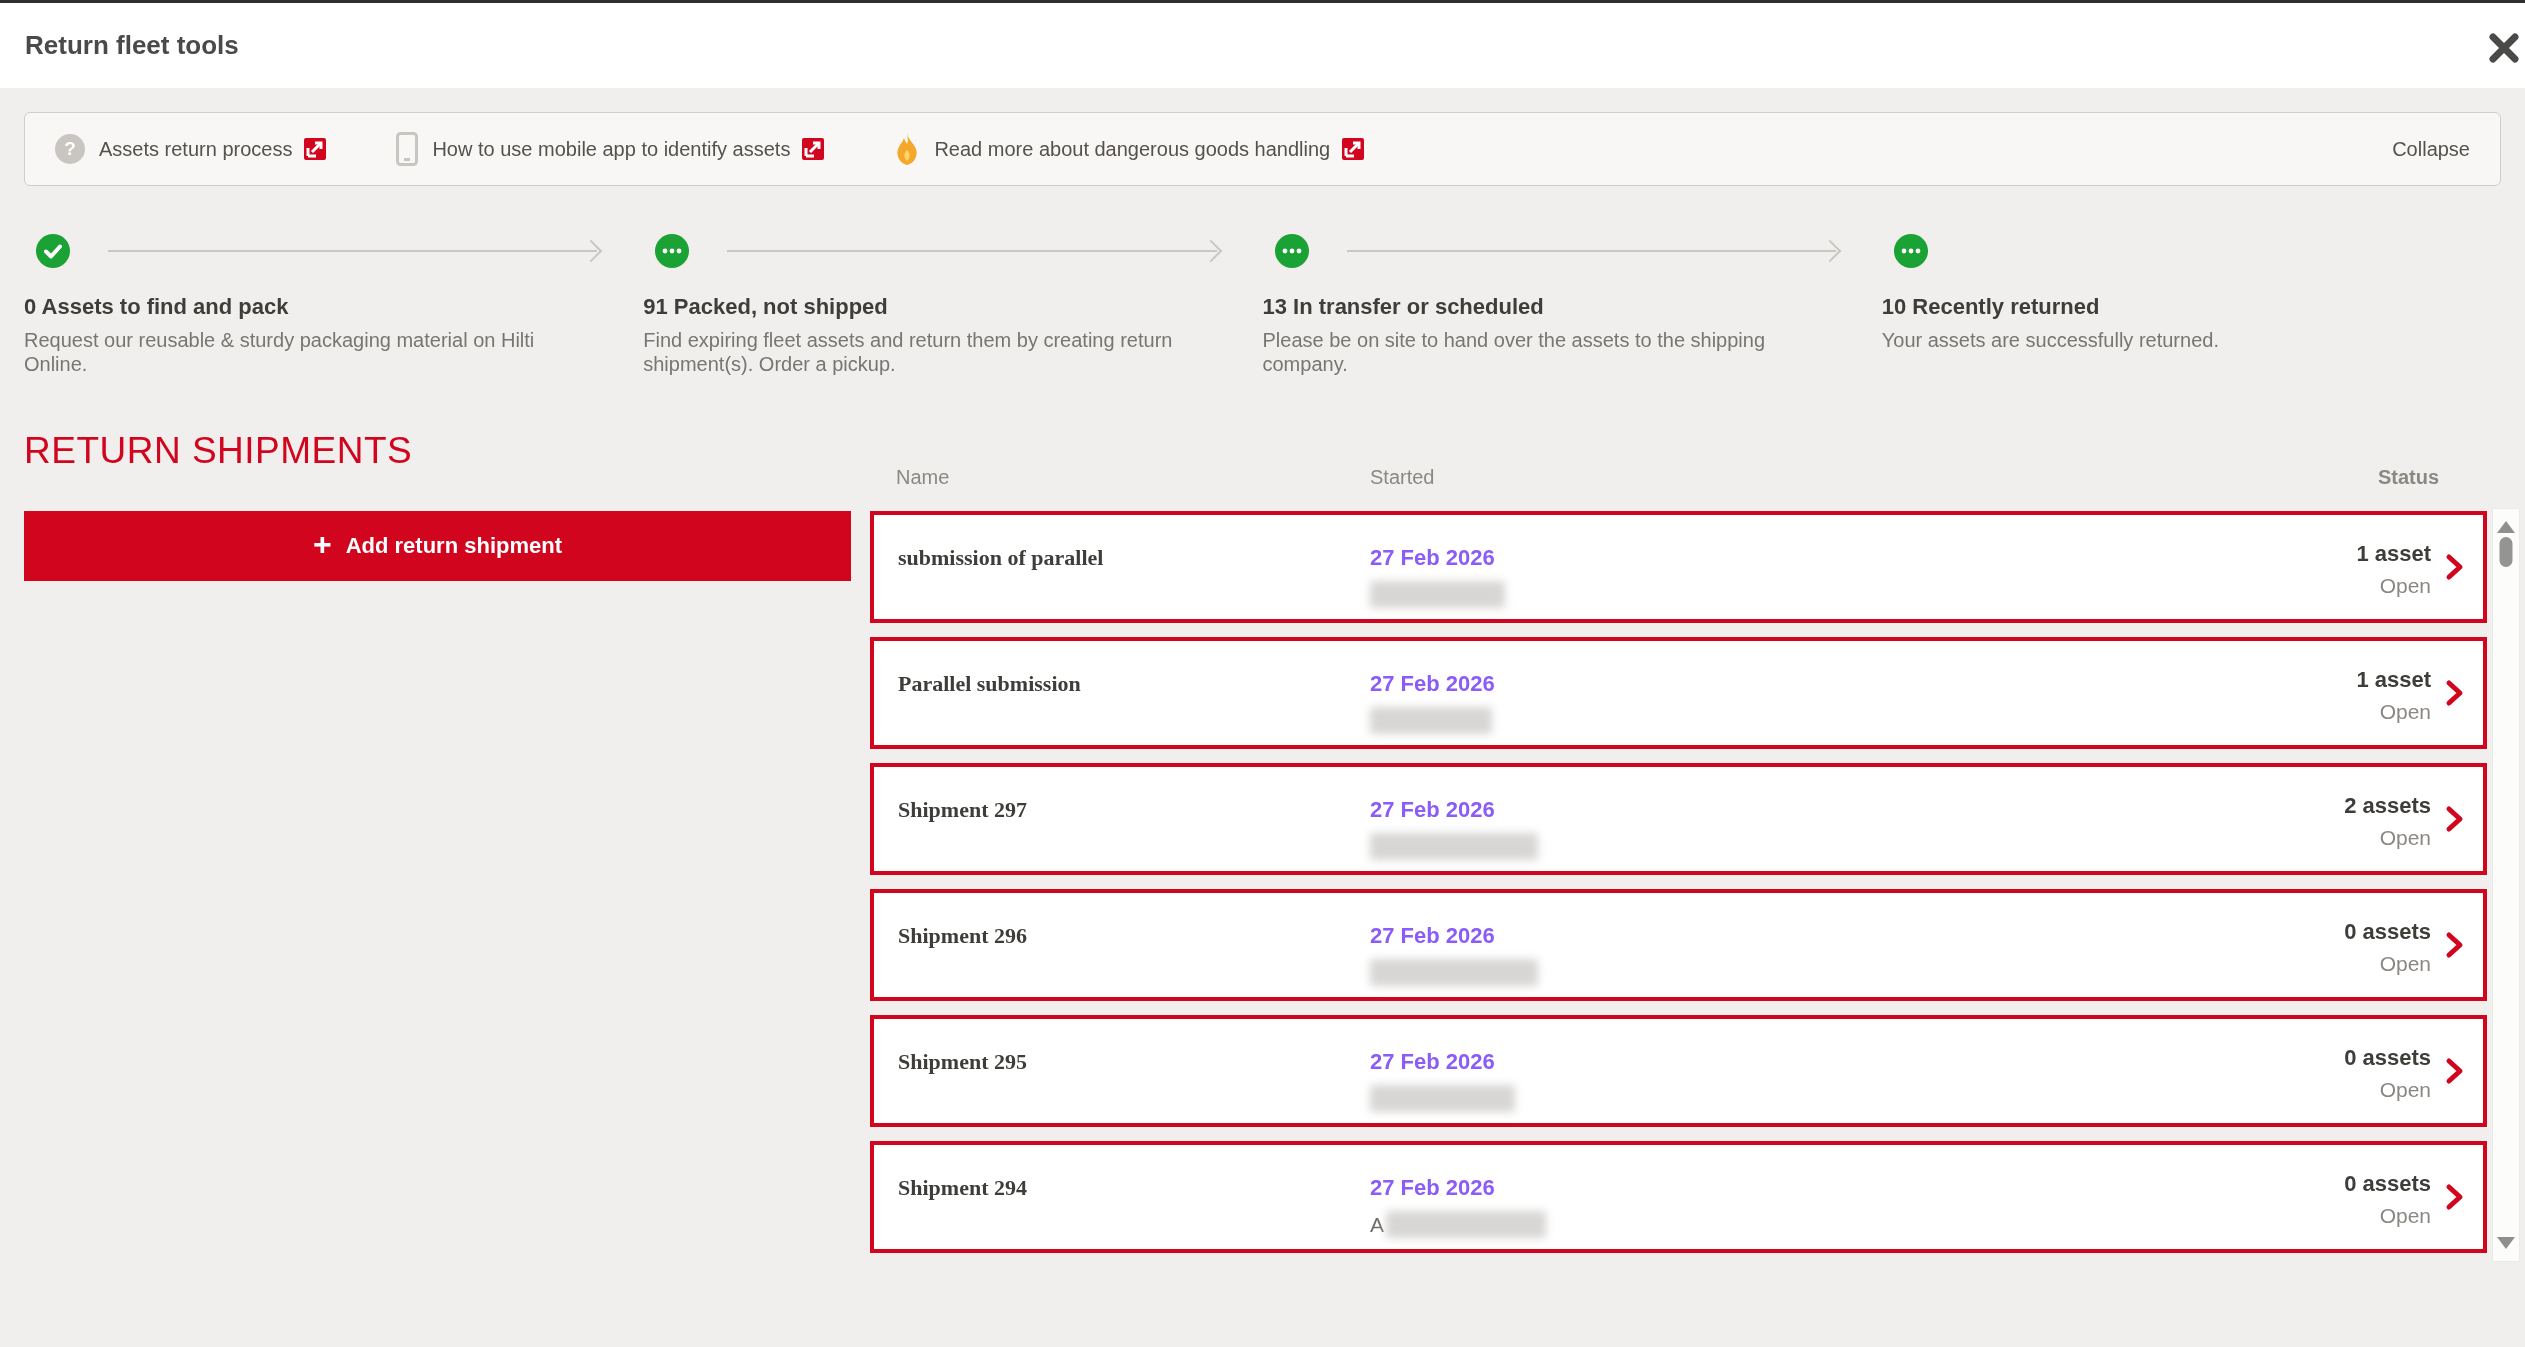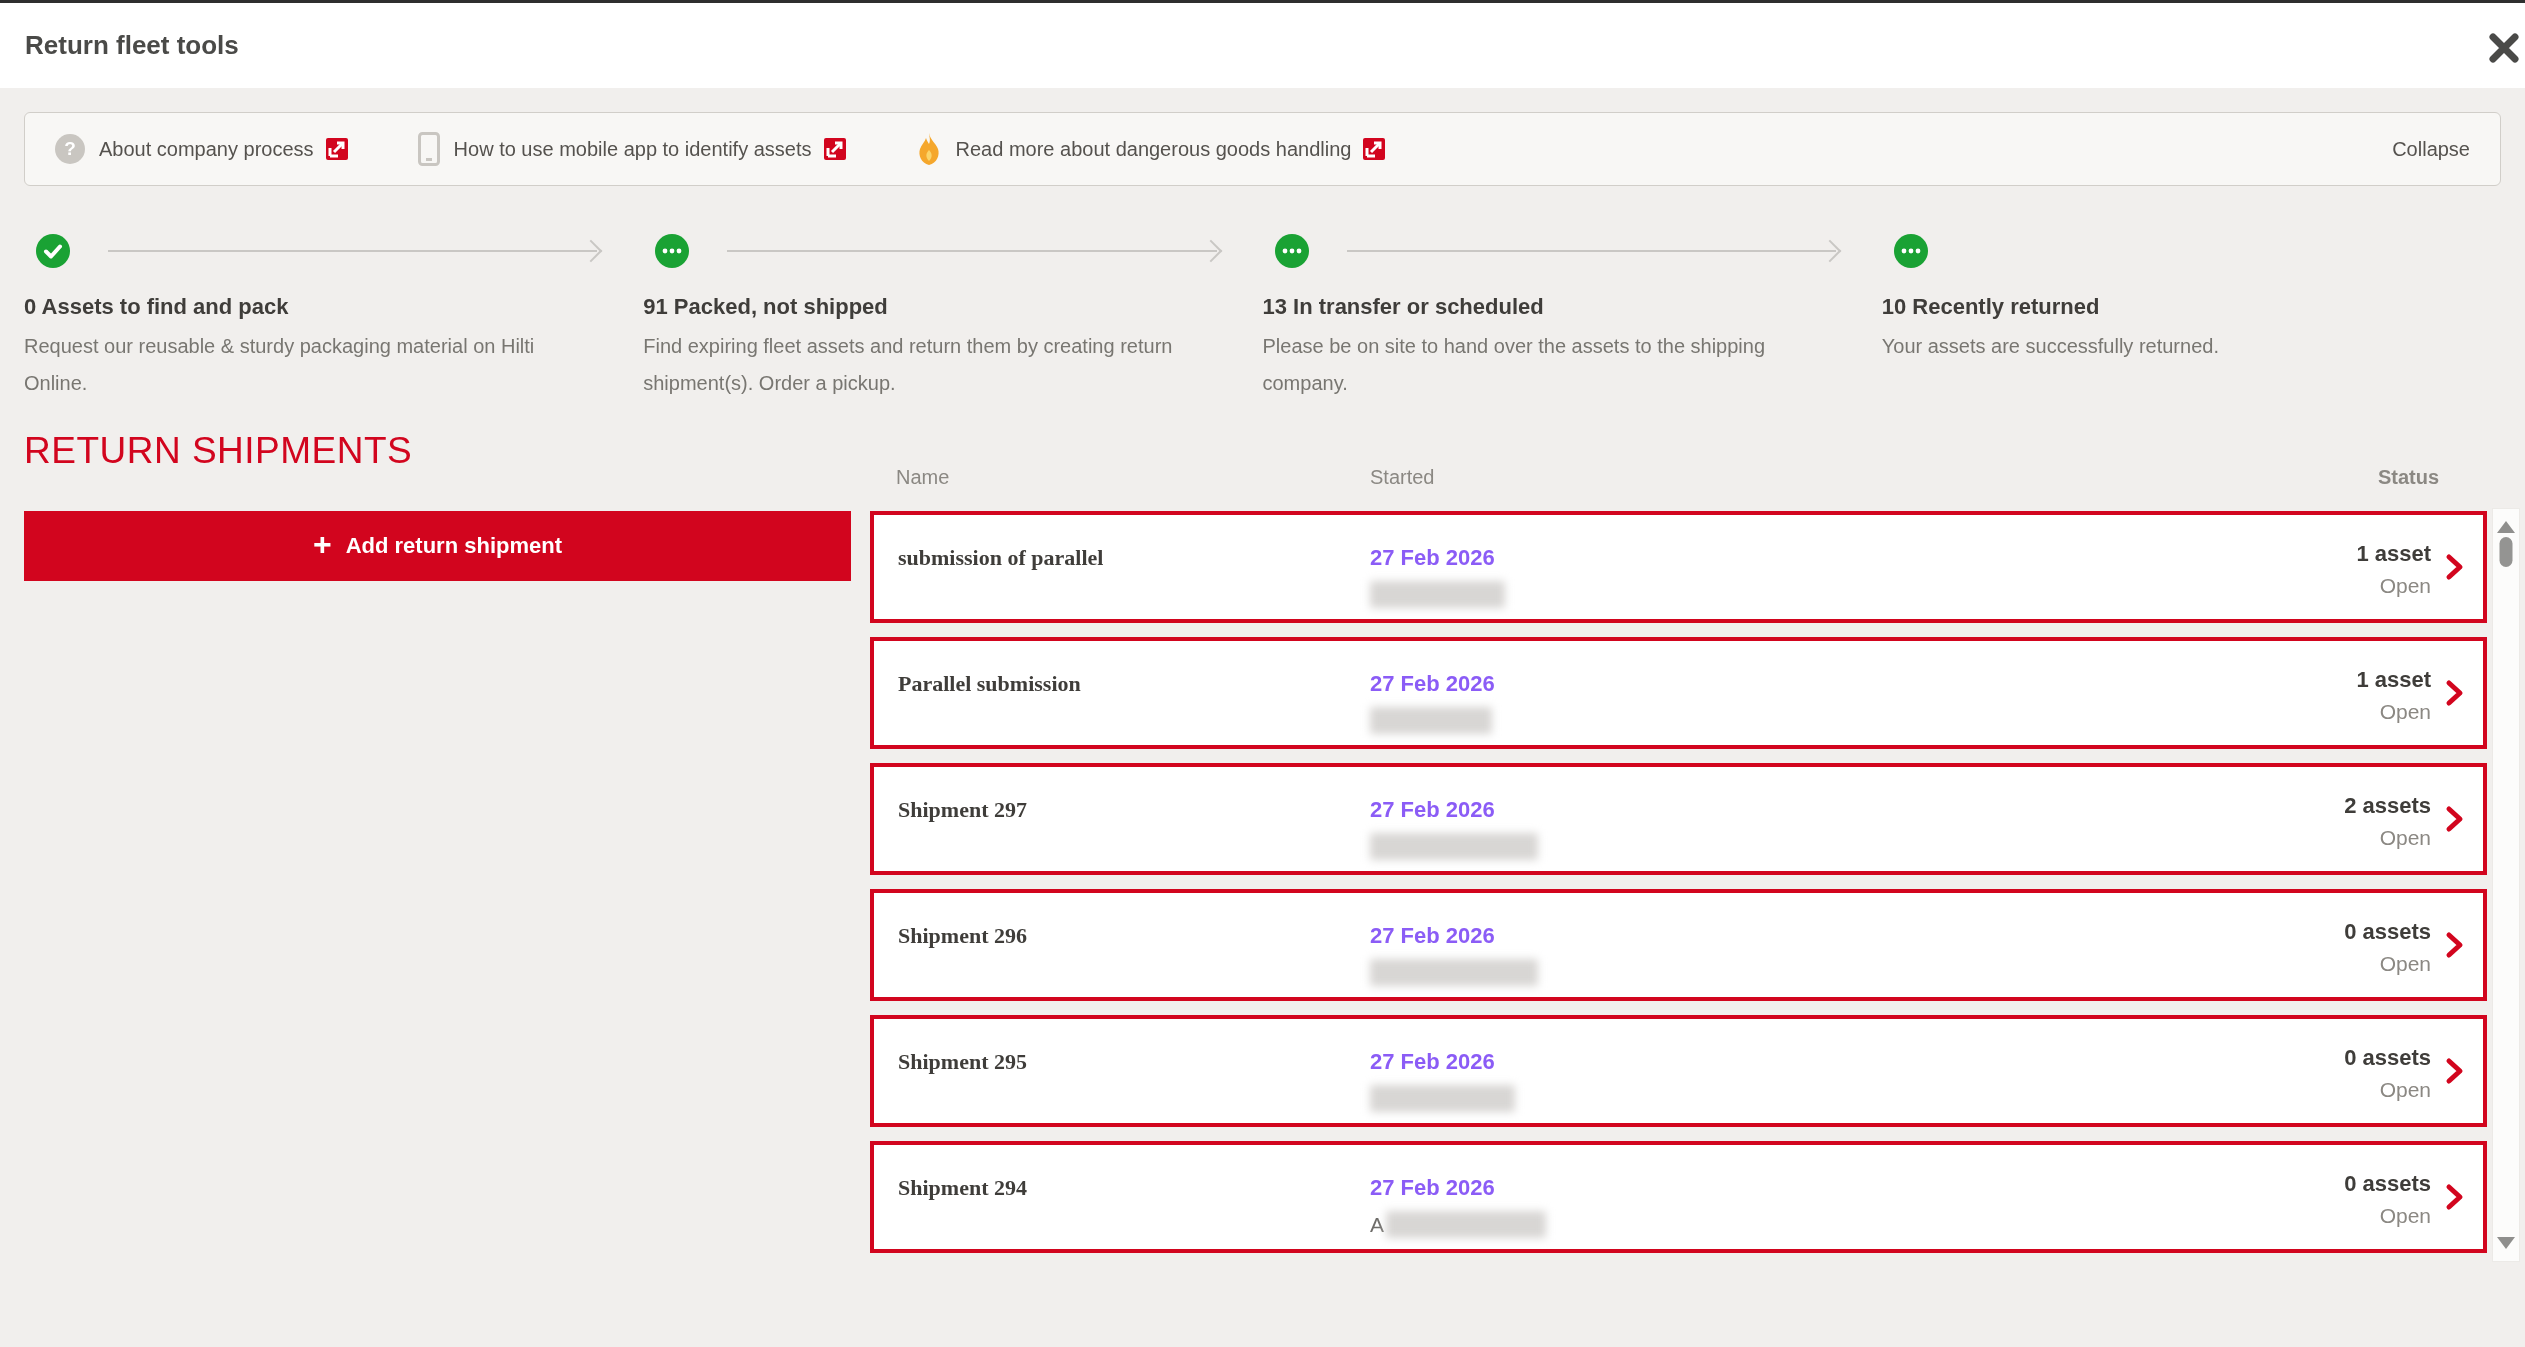--- a/index.html
+++ b/index.html
@@ -25,21 +25,21 @@
   
   .steps { position:absolute; left:24px; top:234px; width:2477px;
     display:grid; grid-template-columns:repeat(4,1fr); }
   .step { position:relative; }
   .step-head { display:flex; align-items:center; height:34px; }
   .step-circle { width:34px; height:34px; margin-left:12px; flex:0 0 auto; }
   .conn { flex:1; height:2px; background:#c9c7c4; margin:0 46px 0 38px; position:relative; }
   .conn::after { content:""; position:absolute; right:-2px; top:-7px; width:14px; height:14px;
     border-top:2px solid #c9c7c4; border-right:2px solid #c9c7c4; transform:rotate(45deg); }
   .step-title { margin-top:26px; font-size:22px; font-weight:bold; color:#3f3d3a; }
-  .step-desc { margin-top:8px; font-size:20px; line-height:37px; color:#787671; }
+  .step-desc { margin-top:8px; font-size:20px; line-height:24px; color:#787671; }
   .step:nth-child(1) .step-desc { max-width:560px; }
   .step:nth-child(2) .step-desc { max-width:565px; }
   .step:nth-child(3) .step-desc { max-width:505px; }
 
   
   .section-title { position:absolute; left:24px; top:430px; font-size:37px; font-weight:400;
     color:#d2051e; letter-spacing:0.5px; }
   .add-btn { position:absolute; left:24px; top:511px; width:827px; height:70px; background:#d2051e;
     border:none; color:#ffffff; display:flex; align-items:center; justify-content:center; cursor:pointer; }
   .add-plus { font-size:32px; font-weight:bold; margin-right:14px; line-height:1; position:relative; top:-2px; }
@@ -87,21 +87,21 @@
       <path d="M6 6 L28 28 M28 6 L6 28" stroke="#4a4a48" stroke-width="7" stroke-linecap="round"></path>
     </svg>
   </div>
 
   <div class="info-bar">
     <div class="ilink">
       <svg width="30" height="30" viewBox="0 0 30 30">
         <circle cx="15" cy="15" r="15" fill="#c9c6c1"></circle>
         <text x="15" y="21" text-anchor="middle" font-family="Liberation Sans, sans-serif" font-size="19" font-weight="bold" fill="#ffffff">?</text>
       </svg>
-      <span class="ilink-label">About company process</span>
+      <span class="ilink-label">Assets return process</span>
       <svg class="ext" width="22" height="22" viewBox="0 0 22 22">
         <rect x="0" y="0" width="22" height="22" rx="2" fill="#d2051e"></rect>
         <path d="M4 18 L4 10 M4 18 L12 18" stroke="#ffffff" stroke-width="3"></path>
         <path d="M8 14 L16 6" stroke="#ffffff" stroke-width="3"></path>
         <path d="M11 5 L17 5 L17 11" stroke="#ffffff" stroke-width="3" fill="none"></path>
       </svg>
     </div>
     <div class="ilink">
       <svg width="22" height="34" viewBox="0 0 22 34">
         <rect x="1.5" y="1.5" width="19" height="31" rx="3" fill="none" stroke="#c9c6c1" stroke-width="3"></rect>

